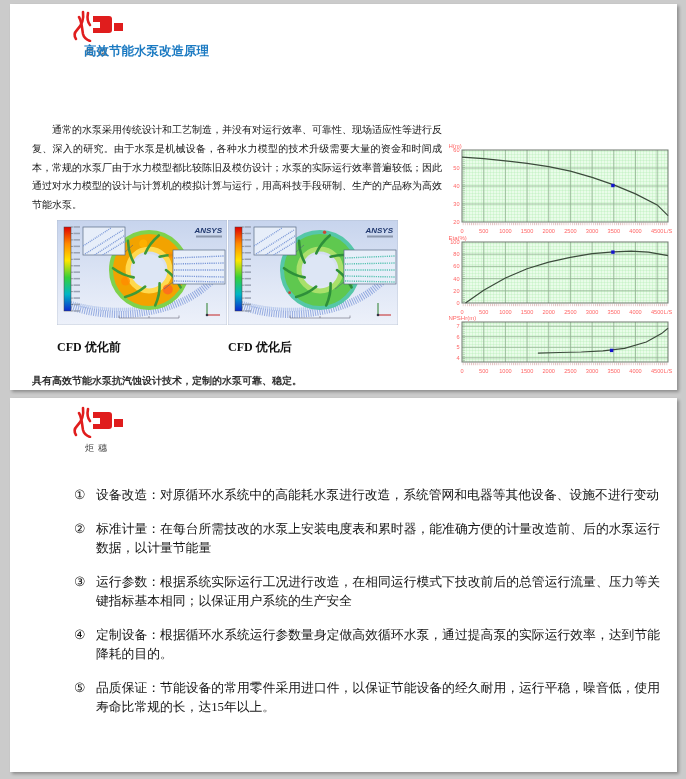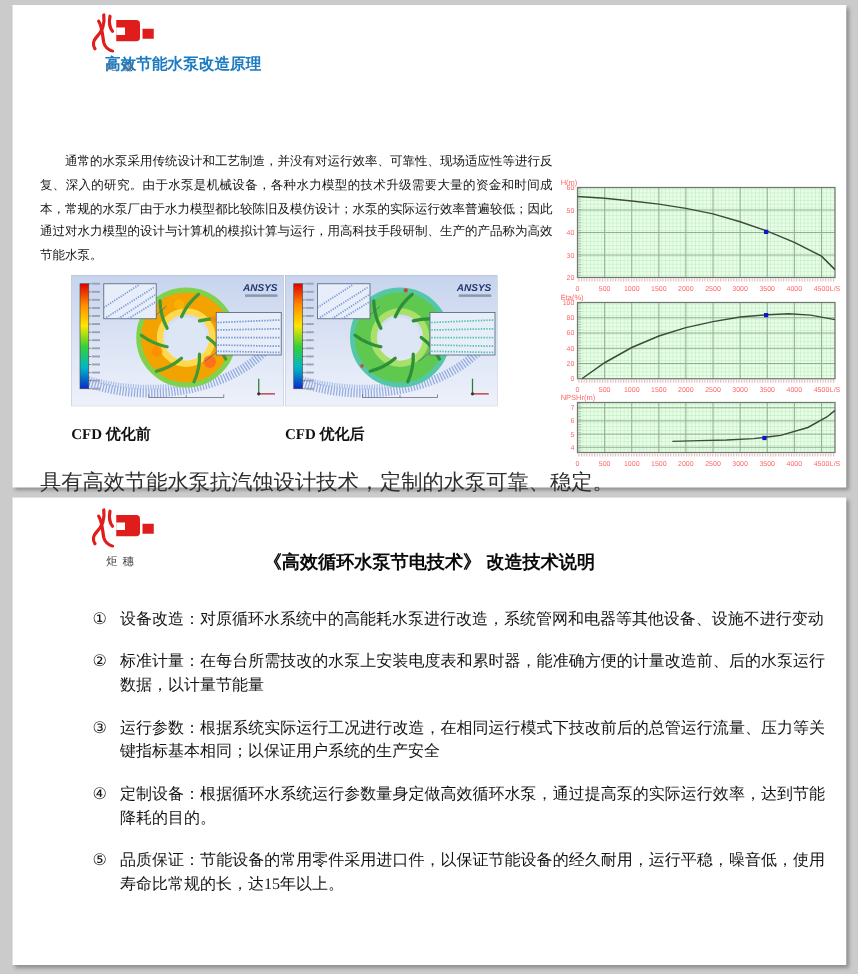--- a/index.html
+++ b/index.html
@@ -24,22 +24,22 @@
   .p1-body{position:absolute;top:117px;left:22px;width:410px;margin:0;
            font-family:"Liberation Serif",serif;font-size:10px;line-height:18.8px;
            color:#141414;text-align:justify;text-indent:2em;}
   .cfd{position:absolute;top:216px;width:170px;height:105px;}
   #cfd-before{left:47px;}
   #cfd-after{left:218px;}
   .cfd-caption{position:absolute;top:335px;width:170px;text-align:left;
                font-family:"Liberation Serif",serif;font-size:12px;font-weight:bold;color:#111;}
   #cap-before{left:47px;}
   #cap-after{left:218px;}
-  .p1-footer{position:absolute;top:370px;left:22px;margin:0;font-size:17px;
-             font-weight:400;color:#2e2e2e;}
+  .p1-footer{position:absolute;top:370px;left:22px;margin:0;font-size:10px;
+             font-weight:700;color:#2e2e2e;}
   .chart{position:absolute;left:438px;line-height:0;}
   #chart-0{top:138px;}
   #chart-1{top:230px;}
   #chart-2{top:310px;}
 
   .p2-title{position:absolute;top:42px;left:0;right:0;margin:0;text-align:center;
             font-size:14.5px;font-weight:bold;color:#0a0a0a;}
   .p2-items{position:absolute;top:88px;left:64px;width:586px;
             font-family:"Liberation Serif",serif;font-size:12.8px;line-height:19.5px;color:#141414;}
   .item{display:flex;margin-bottom:14px;}
@@ -421,21 +421,20 @@
               <path d="M12 2 C13 9 11 15 6 20 C3.5 22.5 3 26 5 29"></path>
               <path d="M8 7 C11 12 11 19 12 24 C12.7 27 15 29.5 19 31"></path>
               <path d="M17 3 C16 8 16.5 12 19 15"></path>
             </g>
             <path d="M22 6 h16 q3 0 3 3 v11 q0 3 -3 3 h-16 z" fill="#e01d1d"></path>
             <rect x="22" y="12" width="7" height="6" fill="#ffffff"></rect>
             <rect x="43" y="13" width="9" height="8" fill="#e01d1d"></rect>
           </svg></span>
       <span class="logo-text">炬穗</span>
     </div>
-    <h1 class="p2-title">《高效循环水泵节电技术》 改造技术说明</h1>
     <div class="p2-items">
       <div class="item">
         <span class="num">①</span>
         <span class="txt">设备改造：对原循环水系统中的高能耗水泵进行改造，系统管网和电器等其他设备、设施不进行变动</span>
       </div>
       <div class="item">
         <span class="num">②</span>
         <span class="txt">标准计量：在每台所需技改的水泵上安装电度表和累时器，能准确方便的计量改造前、后的水泵运行数据，以计量节能量</span>
       </div>
       <div class="item">

